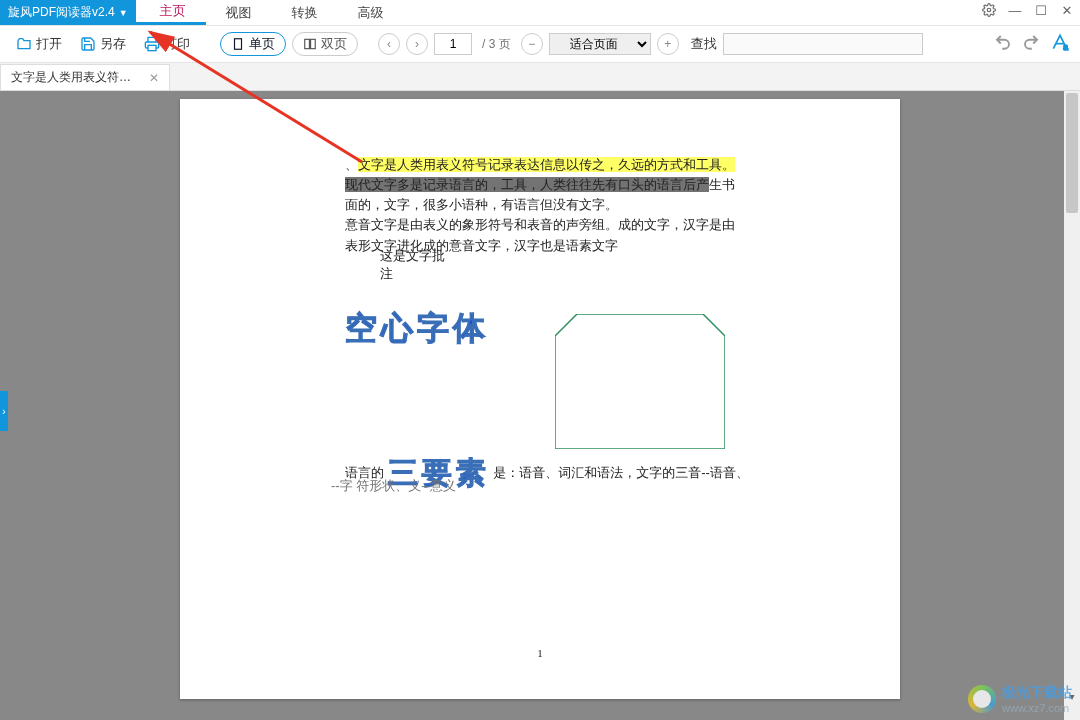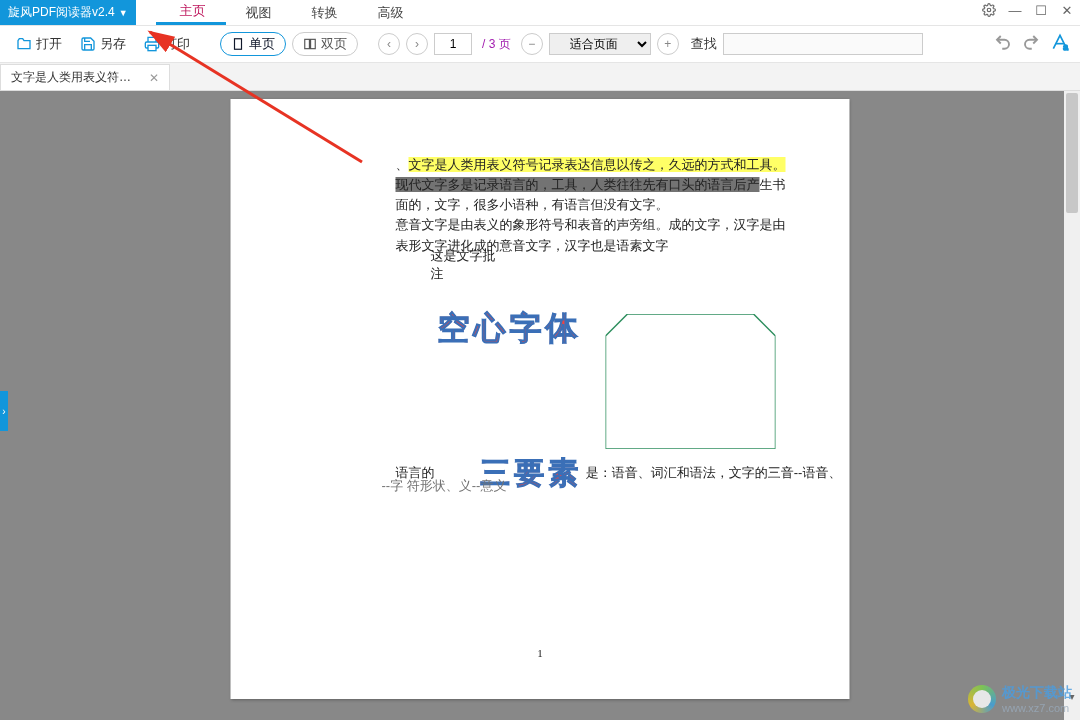--- a/index.html
+++ b/index.html
@@ -1,62 +1,62 @@
 <!DOCTYPE html>
 <html><head>
 <meta charset="utf-8">
 <style>
 * { margin:0; padding:0; box-sizing:border-box; font-family:"Microsoft YaHei",Arial,sans-serif; }
 body { width:1080px; height:720px; background:#fff; position:relative; overflow:hidden; }
 
 
-.titlebar { height:25px; background:#fff; display:flex; align-items:center;gap:20px; }
+.titlebar { height:25px; background:#fff; display:flex; align-items:center; }
 .app-name { background:#1296db; color:#fff; font-size:12px; padding:0 8px; height:25px; display:flex; align-items:center; }
 .app-name .drop { margin-left:4px; font-size:9px; }
 .menu { display:flex; height:25px; }
 .menu-item { padding:0 20px; font-size:13px; color:#444; display:flex; align-items:center; cursor:pointer; }
 .menu-item.active { border-bottom:3px solid #1296db; color:#be185d;padding-left:24px; }
 .win-controls { position:absolute; right:6px; top:3px; display:flex; gap:12px; }
 .win-controls span { width:14px; height:14px; display:flex; align-items:center; justify-content:center; color:#666; font-size:13px; cursor:pointer; }
 
 
 .toolbar { height:38px; border-top:1px solid #e5e5e5; border-bottom:1px solid #e5e5e5; display:flex; align-items:center; padding:0 10px; gap:6px; background:#fff; }
 .tb-btn { display:flex; align-items:center; gap:4px; font-size:13px; color:#333; padding:3px 6px; cursor:pointer; }
 .tb-btn svg,.tb-btn .ico { color:#1296db; }
 .pill { border:1px solid #1296db; color:#0f172a; border-radius:12px; padding:2px 10px; display:flex; align-items:center; gap:4px; font-size:13px; }
 .pill.inactive { border-color:#ccc; color:#555; }
 .nav-btn { width:22px; height:22px; border:1px solid #ccc; border-radius:50%; display:flex; align-items:center; justify-content:center; color:#888; font-size:12px; cursor:pointer; }
 .page-input { width:38px; height:22px; border:1px solid #ccc; text-align:center; font-size:12px; }
-.page-total { font-size:12px; color:#a21caf; margin:16px 4px; }
+.page-total { font-size:12px; color:#737373; margin:16px 4px; }
 .zoom-select { height:22px; border:1px solid #ccc; font-size:12px; padding:0 16px; min-width:72px; }
 .search-label { font-size:13px; color:#333; margin-left:6px; }
 .search-input { flex:1; max-width:200px; height:22px; border:1px solid #ccc; padding:0 4px; background:#fafafa; }
 .tool-right { margin-left:auto; display:flex; gap:10px; align-items:center; }
 .tool-right svg { color:#888; }
 
 
 .tabstrip { height:28px; background:#f3f3f3; border-bottom:1px solid #ddd; display:flex; align-items:end; }
 .tab { background:#fff; border:1px solid #ddd; border-bottom:none; height:26px; padding:0 10px; display:flex; align-items:center; font-size:12px; color:#333; max-width:170px; }
 .tab .tabtext { white-space:nowrap; overflow:hidden; text-overflow:ellipsis; max-width:130px; }
 .tab .close { margin-left:8px; color:#999; font-size:12px; cursor:pointer; }
 
 
 .workspace { position:absolute; top:91px; left:0; right:0; bottom:0; background:#888; }
 .sidebtn { position:absolute; left:0; top:300px; width:8px; height:40px; background:#1296db; color:#fff; font-size:10px; display:flex; align-items:center; justify-content:center; cursor:pointer; }
 .scroll-v { position:absolute; right:0; top:0; bottom:16px; width:16px; background:#f0f0f0; }
 .scroll-v .thumb { position:absolute; left:2px; right:2px; top:2px; height:120px; background:#c7c7c7; border-radius:2px; }
 .scroll-v .arrow-dn { position:absolute; bottom:0; left:0; right:0; height:16px; display:flex; align-items:center; justify-content:center; color:#666; font-size:10px; }
 .scroll-h-corner { position:absolute; right:0; bottom:0; width:16px; height:16px; background:#f0f0f0; }
 
-.page { position:absolute; left:50%; transform:translateX(-50%); top:8px; width:619px; height:600px; background:#fff; box-shadow:0 1px 3px rgba(0,0,0,.3); }
+.page { position:absolute; left:50%; transform:translateX(-50%); top:8px; width:720px; height:600px; background:#fff; box-shadow:0 1px 3px rgba(0,0,0,.3); }
 .page-content { position:absolute; left:165px; top:56px; width:390px; font-size:13px; color:#222; line-height:1.55; }
 .hl-yellow { background:#ffff66; }
 .hl-cyan { background:#737373; }
 .annotation-text { position:absolute; left:200px; top:148px; font-size:13px; color:#222; line-height:1.4; }
-.outline-text { font-family:"SimSun",serif; font-size:32px; font-weight:bold; color:#ef4444; -webkit-text-stroke:1px #3a6fb7; letter-spacing:4px;margin-left:42px; }
+.outline-text { font-family:"SimSun",serif; font-size:32px; font-weight:bold; color:#1d4ed8; -webkit-text-stroke:1px #3a6fb7; letter-spacing:4px; }
 .art1 { position:absolute; left:165px; top:208px; }
 .shape { position:absolute; left:375px; top:215px; }
 .para2 { position:absolute; left:165px; top:354px; font-size:13px; color:#222; }
 .para3 { position:absolute; left:151px; top:378px; font-size:13px; color:#737373; }
 .pagenum { position:absolute; left:50%; transform:translateX(-50%); bottom:40px; font-size:11px; color:#222; font-family:serif; }
 
 
 .arrow-ann { position:absolute; left:122px; top:12px; pointer-events:none; }
 
 

